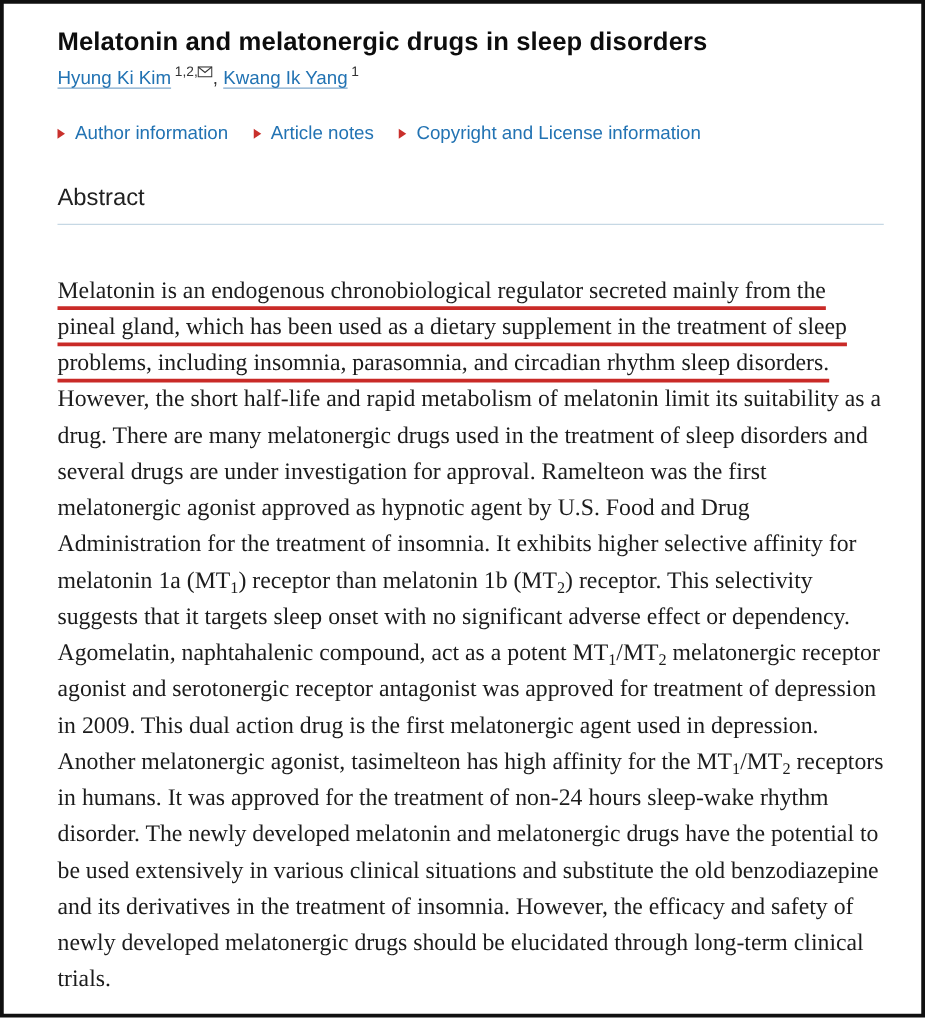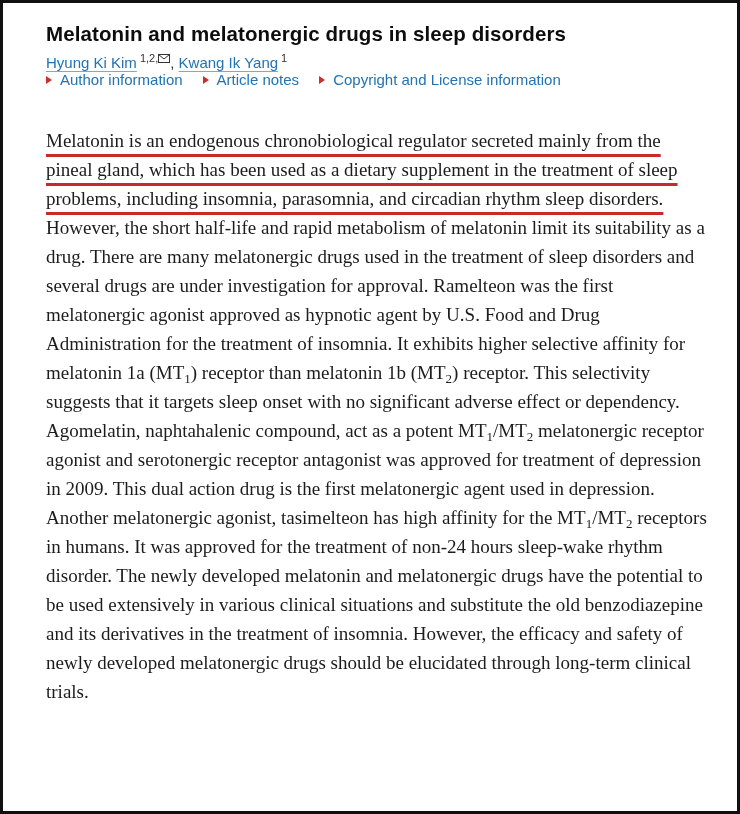--- a/index.html
+++ b/index.html
@@ -36,20 +36,21 @@
     text-underline-offset:3px;
     cursor:pointer;
   }
   .author-sup{
     font-size:11px;
     color:#333;
     margin-left:3px;
   }
   .env-icon svg{vertical-align:-1px;}
   .disclosure-row{
+    margin-top:27px;
     font-size:15px;
     display:flex;
     align-items:center;
     gap:20px;
   }
   .disc-link{
     color:#2273b3;
     text-decoration:none;
     display:inline-flex;
     align-items:center;
@@ -125,16 +126,17 @@
         <span class="tri"></span>
         <span>Article notes</span>
       </a>
       <a class="disc-link">
         <span class="tri"></span>
         <span>Copyright and License information</span>
       </a>
     </div>
 
 
+  <h2 class="abstract-heading">Abstract</h2>
 
   <p class="abstract-paragraph"><span class="red-underline">Melatonin is an endogenous chronobiological regulator secreted mainly from the pineal gland, which has been used as a dietary supplement in the treatment of sleep problems, including insomnia, parasomnia, and circadian rhythm sleep disorders.</span><span class=""> However, the short half-life and rapid metabolism of melatonin limit its suitability as a drug. There are many melatonergic drugs used in the treatment of sleep disorders and several drugs are under investigation for approval. Ramelteon was the first melatonergic agonist approved as hypnotic agent by U.S. Food and Drug Administration for the treatment of insomnia. It exhibits higher selective affinity for melatonin 1a (MT</span><sub class="subscript">1</sub><span class="">) receptor than melatonin 1b (MT</span><sub class="subscript">2</sub><span class="">) receptor. This selectivity suggests that it targets sleep onset with no significant adverse effect or dependency. Agomelatin, naphtahalenic compound, act as a potent MT</span><sub class="subscript">1</sub><span class="">/MT</span><sub class="subscript">2</sub><span class=""> melatonergic receptor agonist and serotonergic receptor antagonist was approved for treatment of depression in 2009. This dual action drug is the first melatonergic agent used in depression. Another melatonergic agonist, tasimelteon has high affinity for the MT</span><sub class="subscript">1</sub><span class="">/MT</span><sub class="subscript">2</sub><span class=""> receptors in humans. It was approved for the treatment of non-24 hours sleep-wake rhythm disorder. The newly developed melatonin and melatonergic drugs have the potential to be used extensively in various clinical situations and substitute the old benzodiazepine and its derivatives in the treatment of insomnia. However, the efficacy and safety of newly developed melatonergic drugs should be elucidated through long-term clinical trials.</span></p>
 
 </div>
 
 </body></html>

